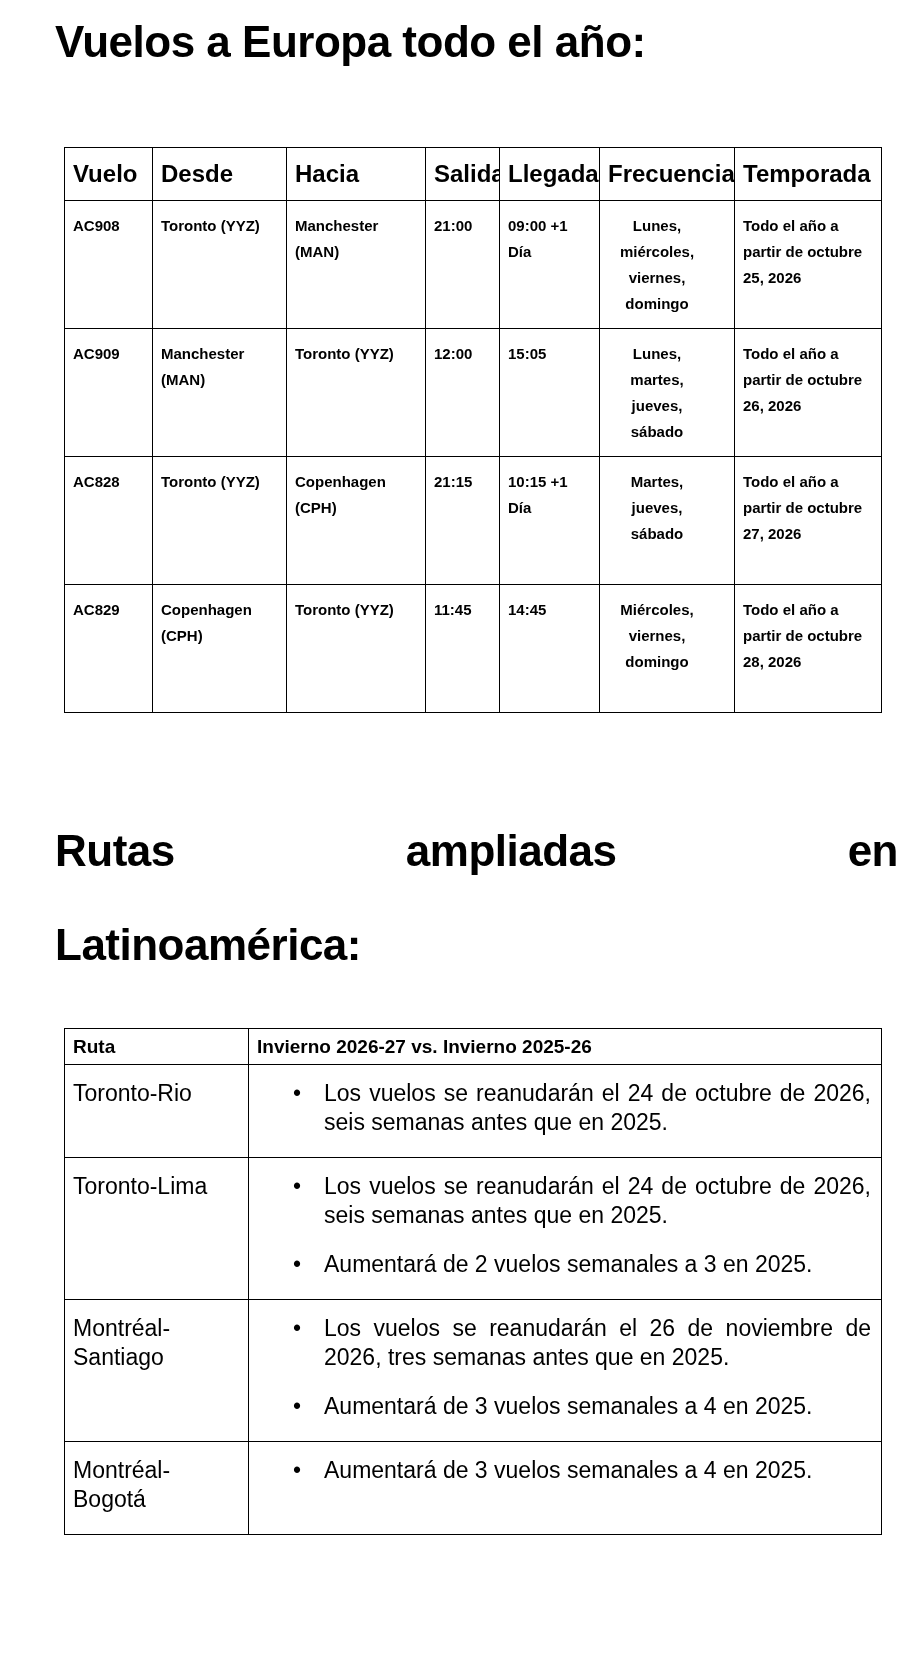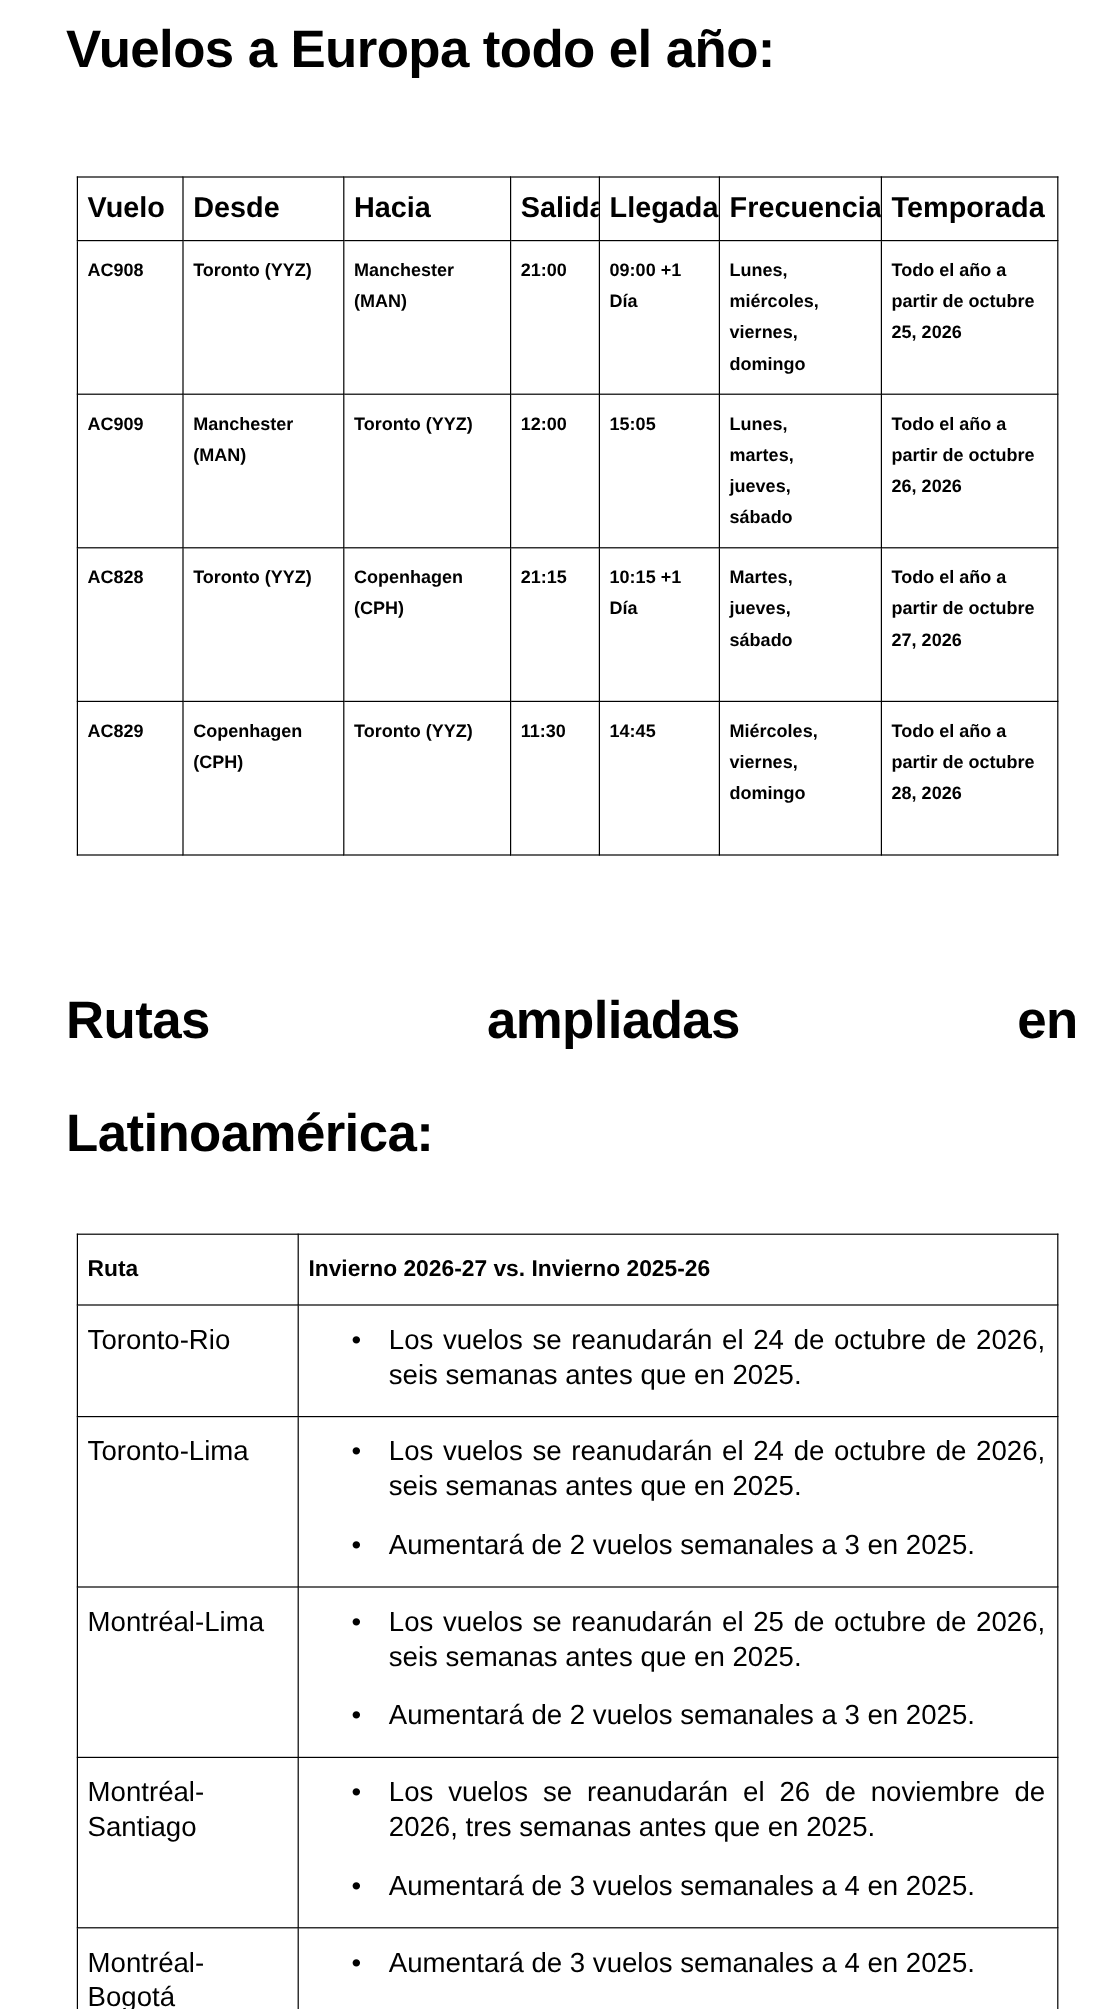--- a/index.html
+++ b/index.html
@@ -53,25 +53,25 @@
     font-size: 24px;
     font-weight: bold;
   }
   .t1 td {
     height: 128px;
     padding: 12px 8px 10px 8px;
     font-size: 15px;
     font-weight: bold;
     line-height: 26px;
   }
-  .t1 td.c-frec { padding-right: 28px; }
+  .t1 td.c-frec { padding-right: 28px; text-align: center; }
 
   
   .t2 th {
-    height: 59px;
+    height: 36px;
     vertical-align: middle;
     padding: 0 8px;
     font-size: 19px;
     font-weight: bold;
   }
   .t2 td {
     font-size: 23px;
     line-height: 29px;
     padding: 14px 10px 20px 8px;
   }
@@ -144,21 +144,21 @@
         <td>Copenhagen (CPH)</td>
         <td>21:15</td>
         <td>10:15 +1 Día</td>
         <td class="c-frec">Martes, jueves, sábado</td>
         <td>Todo el año a partir de octubre 27, 2026</td>
       </tr>
       <tr>
         <td>AC829</td>
         <td>Copenhagen (CPH)</td>
         <td>Toronto (YYZ)</td>
-        <td>11:30</td>
+        <td>11:45</td>
         <td>14:45</td>
         <td class="c-frec">Miércoles, viernes, domingo</td>
         <td>Todo el año a partir de octubre 28, 2026</td>
       </tr>
     </tbody>
   </table>
 
   <h2>
     <span class="h2-line1">
       <span>Rutas</span>
@@ -191,29 +191,20 @@
       <tr>
         <td>Toronto-Lima</td>
         <td class="c-detail">
           <ul>
             <li>Los vuelos se reanudarán el 24 de octubre de 2026, seis semanas antes que en 2025.</li>
             <li>Aumentará de 2 vuelos semanales a 3 en 2025.</li>
           </ul>
         </td>
       </tr>
       <tr>
-        <td>Montréal-Lima</td>
-        <td class="c-detail">
-          <ul>
-            <li>Los vuelos se reanudarán el 25 de octubre de 2026, seis semanas antes que en 2025.</li>
-            <li>Aumentará de 2 vuelos semanales a 3 en 2025.</li>
-          </ul>
-        </td>
-      </tr>
-      <tr>
         <td>Montréal-Santiago</td>
         <td class="c-detail">
           <ul>
             <li>Los vuelos se reanudarán el 26 de noviembre de 2026, tres semanas antes que en 2025.</li>
             <li>Aumentará de 3 vuelos semanales a 4 en 2025.</li>
           </ul>
         </td>
       </tr>
       <tr>
         <td>Montréal-Bogotá</td>

